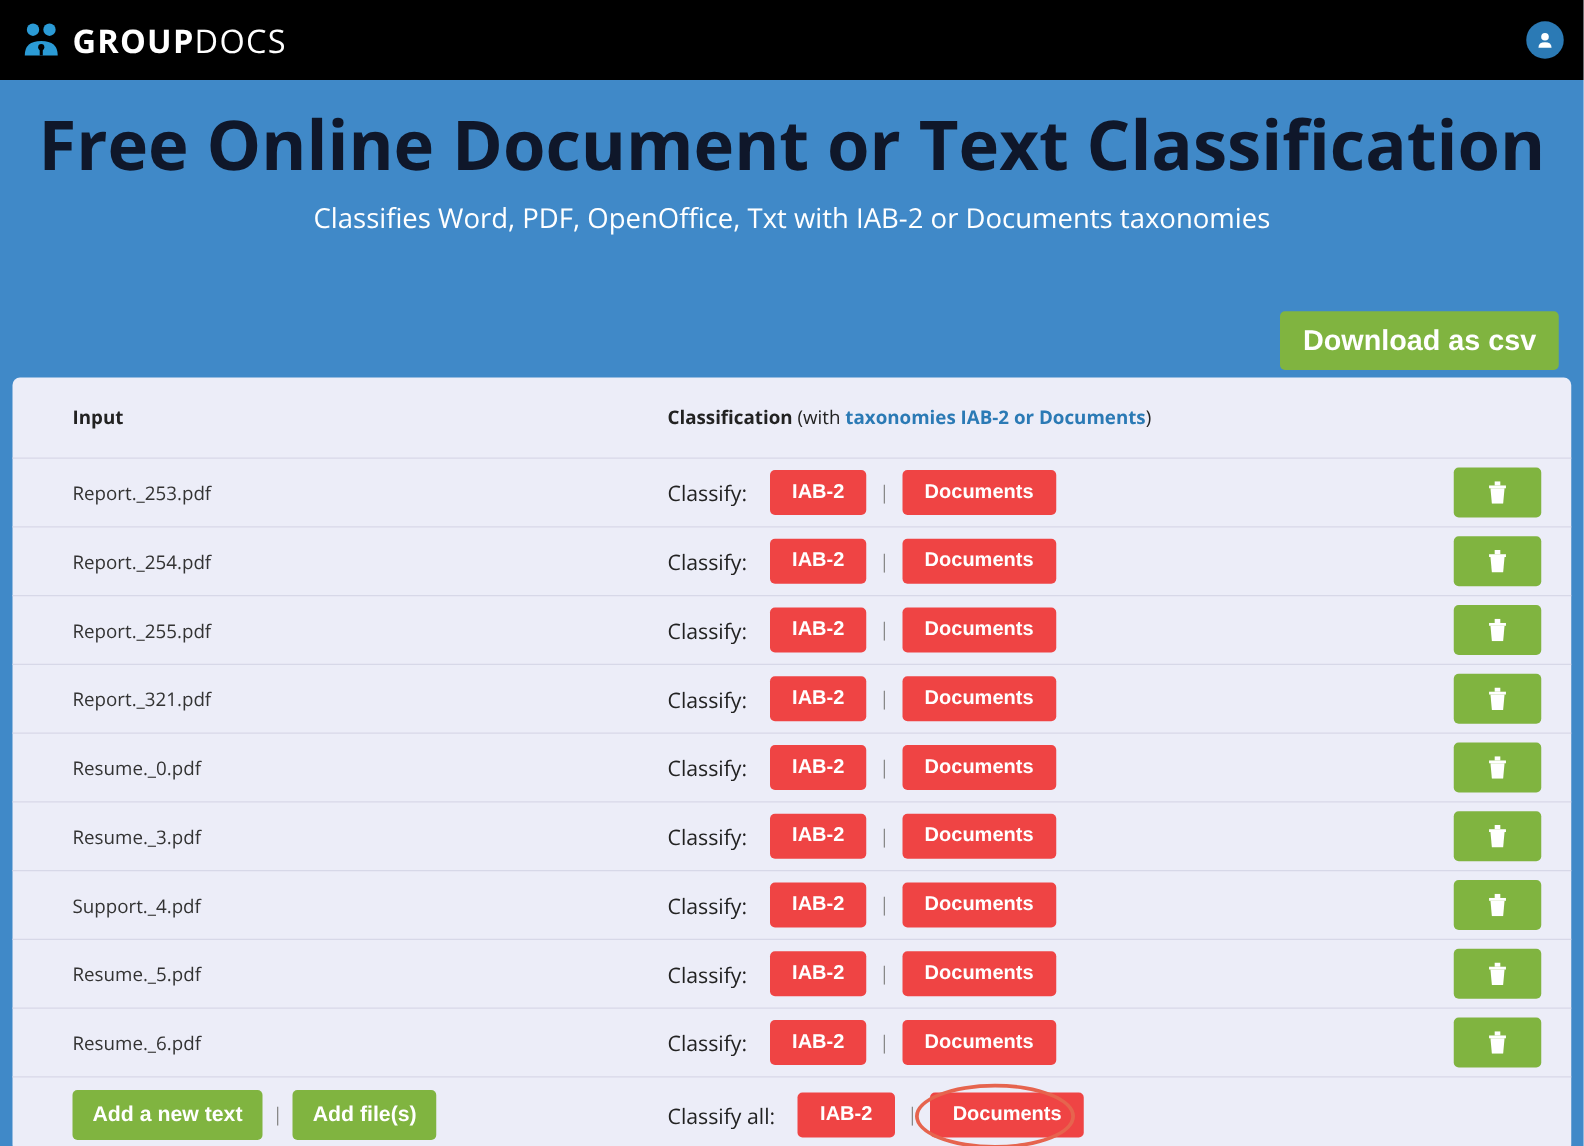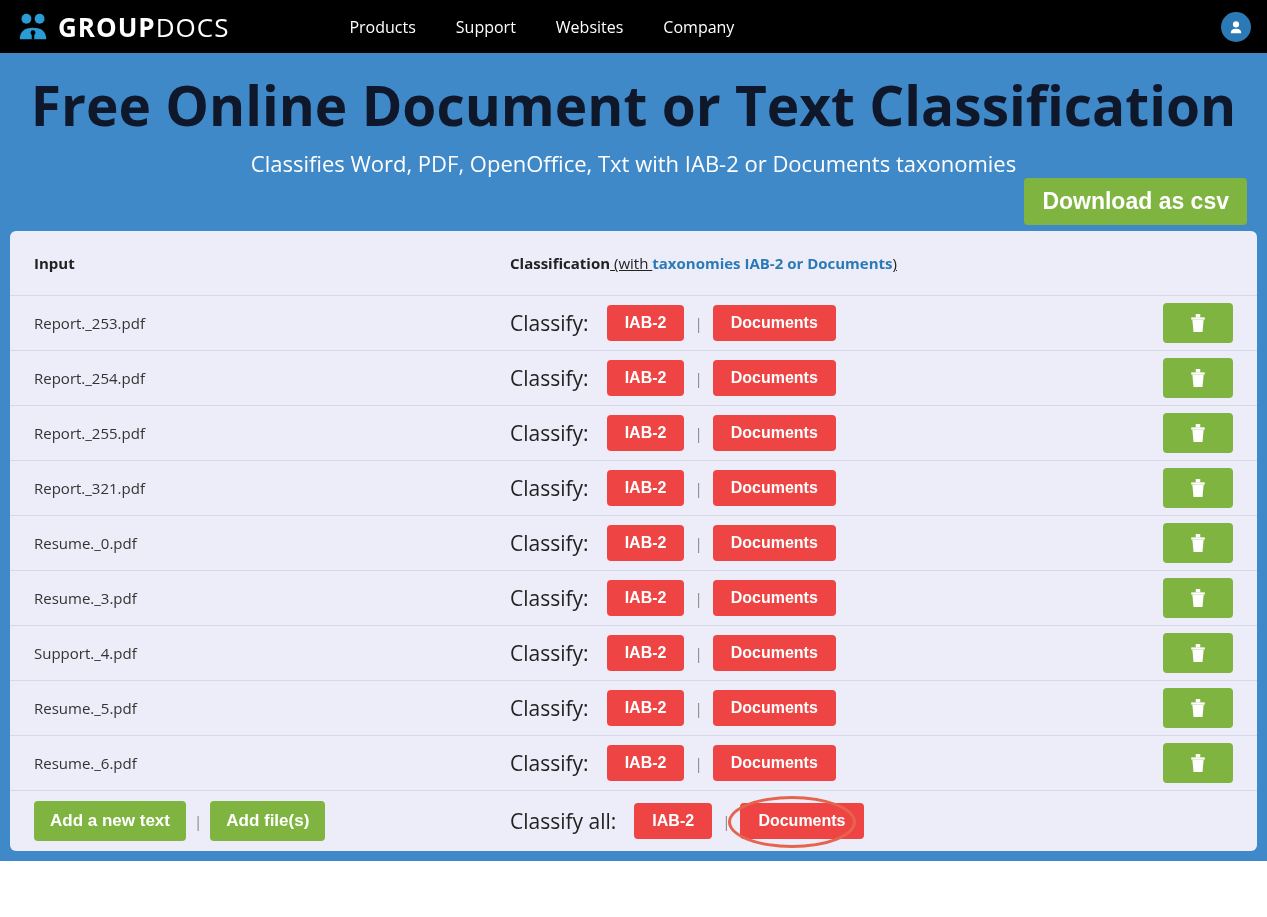--- a/index.html
+++ b/index.html
@@ -1,53 +1,53 @@
 <!DOCTYPE html>
 <html><head>
 <meta charset="utf-8">
 <style>
 * { margin: 0; padding: 0; box-sizing: border-box; }
 body { font-family: "Segoe UI", "Open Sans", Arial, sans-serif; background: #fff; width: 1267px; }
 
 
-.navbar { background: #000; height: 53px; display: flex; align-items: center; padding: 0 16px; }
+.navbar { background: #000; height: 64px; display: flex; align-items: center; padding: 0 16px; }
 .logo { display: flex; align-items: center; gap: 8px; }
 .logo-icon { width: 34px; height: 28px; }
 .logo-text { color: #fff; font-size: 26px; font-weight: 400; letter-spacing: 1px; }
 .logo-text b { font-weight: 700; }
 .nav-links { display: flex; gap: 40px; margin-left: 120px; }
 .nav-link { color: #fff; font-size: 16px; font-weight: 400; cursor: pointer; }
 .user-btn { margin-left: auto; width: 30px; height: 30px; border-radius: 50%; background: #2b7ab5; display: flex; align-items: center; justify-content: center; cursor: pointer; }
 .user-icon { width: 14px; height: 14px; fill: #fff; }
 
 
 .hero { background: #4089c8; padding: 14px 10px 10px; }
 .hero h1 { color: #0f172a; font-size: 55px; font-weight: 700; text-align: center; margin-bottom: 6px; }
-.hero p { color: #fff; font-size: 22px; font-weight: 400; text-align: center; }
+.hero p { color: #fff; font-size: 22px; font-weight: 400; text-align: center; margin-bottom: 60px; }
 
 .download-row { display: flex; justify-content: flex-end; padding-right: 10px; margin-bottom: 6px; }
 .btn-green { background: #80b440; color: #fff; border: none; border-radius: 4px; padding: 10px 18px; font-size: 23px; font-weight: 700; cursor: pointer; }
 
 
 .card { background: #ecedf8; border-radius: 6px; margin: 0 0; }
 .header-row, .data-row, .footer-row { display: flex; align-items: center; padding: 12px 24px; border-bottom: 1px solid #d7d8e8; }
 .footer-row { border-bottom: none; }
-.col-input { width: 476px; flex-shrink: 0; }
+.col-input { width: 476px; flex-shrink: 0; margin-left: 24px; }
 .col-class { flex: 1; display: flex; align-items: center; gap: 10px; }
 .col-actions { width: 80px; display: flex; justify-content: flex-end; }
 
 .header-row { padding-top: 22px; padding-bottom: 22px; font-size: 15px; color: #222; }
 .header-row .col-input { font-weight: 700; }
 .header-row .classification-label { font-weight: 700; }
-.header-row .with { font-weight: 400; text-decoration: underline; }
+.header-row .with { font-weight: 400; }
 .tax-link { color: #2b7ab5; font-weight: 700; cursor: pointer; }
 
 .data-row { padding: 7px 24px; }
 .file-name { color: #333; font-size: 15px; }
-.classify-label { color: #222; font-size: 21px; font-weight: 400; margin-right: 8px; }
+.classify-label { color: #222; font-size: 17px; font-weight: 400; margin-right: 8px; }
 .sep { color: #888; font-size: 15px; }
 .btn-tax { background: #ef4444; color: #fff; border: none; border-radius: 4px; padding: 9px 18px; font-size: 16px; font-weight: 700; cursor: pointer; }
 .btn-delete { background: #80b440; border: none; border-radius: 4px; width: 70px; height: 40px; display: flex; align-items: center; justify-content: center; cursor: pointer; }
 .trash-icon { width: 16px; height: 18px; fill: #fff; }
 
 .footer-row { padding: 10px 24px; }
 .btn-action { background: #80b440; color: #fff; border: none; border-radius: 4px; padding: 10px 16px; font-size: 17px; font-weight: 700; cursor: pointer; }
 .footer-row .col-input { display: flex; gap: 8px; align-items: center; }
 
 .highlight-ellipse { position: absolute; border: 3px solid #e6644e; border-radius: 50%; width: 128px; height: 52px; pointer-events: none; }
@@ -60,26 +60,20 @@
   <div class="logo">
     <svg class="logo-icon" viewBox="0 0 40 34">
       <circle cx="12" cy="7" r="6" fill="#2b9bd6"></circle>
       <circle cx="28" cy="7" r="6" fill="#2b9bd6"></circle>
       <path d="M4 32 Q4 18 20 18 Q36 18 36 32 Z" fill="#2b9bd6"></path>
       <circle cx="20" cy="24" r="3" fill="#000"></circle>
       <rect x="18.5" y="24" width="3" height="8" fill="#000"></rect>
     </svg>
     <span class="logo-text"><b>GROUP</b><span>DOCS</span></span>
   </div>
-  <div class="nav-links">
-    <span class="nav-link">Products</span>
-    <span class="nav-link">Support</span>
-    <span class="nav-link">Websites</span>
-    <span class="nav-link">Company</span>
-  </div>
   <div class="user-btn">
     <svg class="user-icon" viewBox="0 0 16 16">
       <circle cx="8" cy="5" r="3.5"></circle>
       <path d="M2 15 Q2 10 8 10 Q14 10 14 15 Z"></path>
     </svg>
   </div>
 </div>
 
 <div class="hero">
   <h1>Free Online Document or Text Classification</h1>

